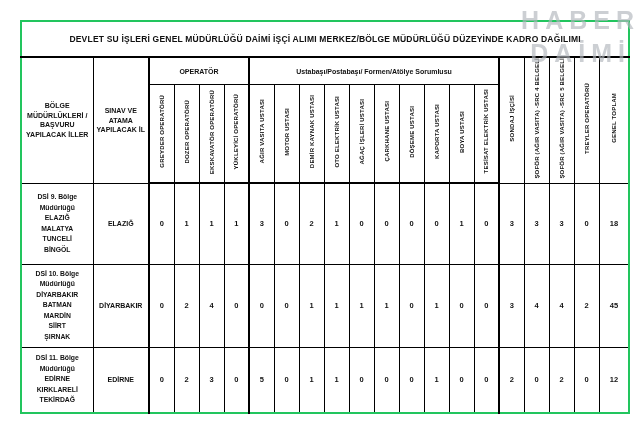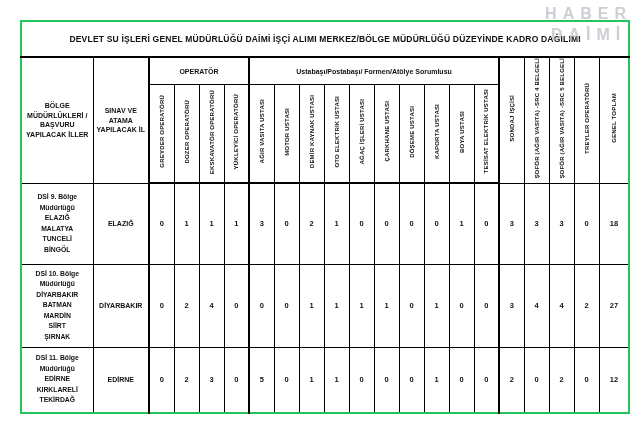--- a/index.html
+++ b/index.html
@@ -9,26 +9,26 @@
     font-family: "Liberation Sans", "DejaVu Sans", sans-serif;
   }
   .canvas {
     position: relative;
     width: 640px; height: 436px;
     overflow: hidden;
     background: #ffffff;
   }
   .watermark {
     position: absolute;
-    top: 4px; right: 8px;
+    top: 4px; right: 0;
     z-index: 5;
     text-align: center;
     color: rgba(176, 182, 188, 0.65);
     font-weight: bold;
-    font-size: 16px;
+    font-size: 25px;
     letter-spacing: 6px;
     line-height: 1.3;
     pointer-events: none;
   }
   table.kadro {
     position: absolute;
     left: 20px; top: 20px;
     width: 608px;
     border-collapse: collapse;
     table-layout: fixed;
@@ -225,21 +225,21 @@
           <td class="value-cell">1</td>
           <td class="value-cell">1</td>
           <td class="value-cell">0</td>
           <td class="value-cell">1</td>
           <td class="value-cell">0</td>
           <td class="value-cell">0</td>
           <td class="value-cell thick-left">3</td>
           <td class="value-cell">4</td>
           <td class="value-cell">4</td>
           <td class="value-cell">2</td>
-          <td class="value-cell">27</td>
+          <td class="value-cell">45</td>
         </tr>
         <tr>
           <td class="region-cell">
             <div>DSİ 11. Bölge</div>
             <div>Müdürlüğü</div>
             <div>EDİRNE</div>
             <div>KIRKLARELİ</div>
             <div>TEKİRDAĞ</div>
           </td>
           <td class="city-cell">EDİRNE</td>

